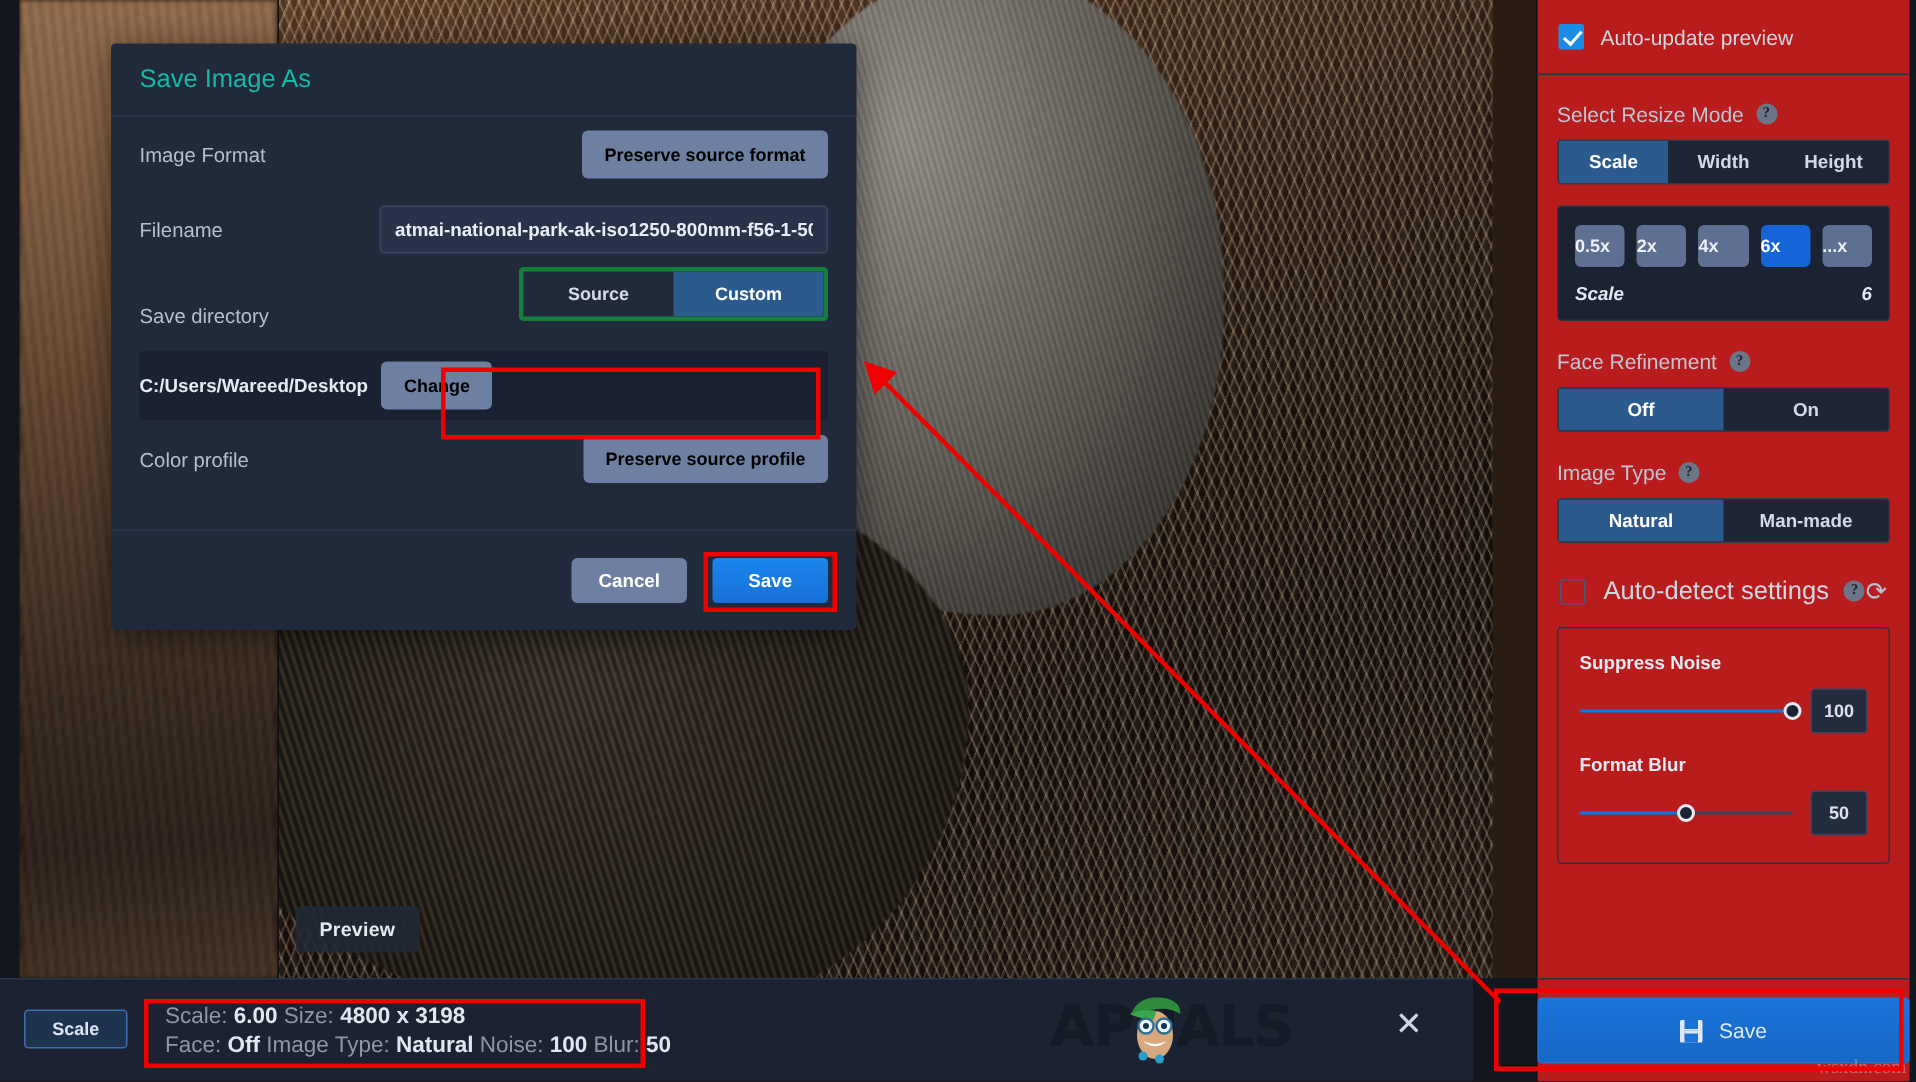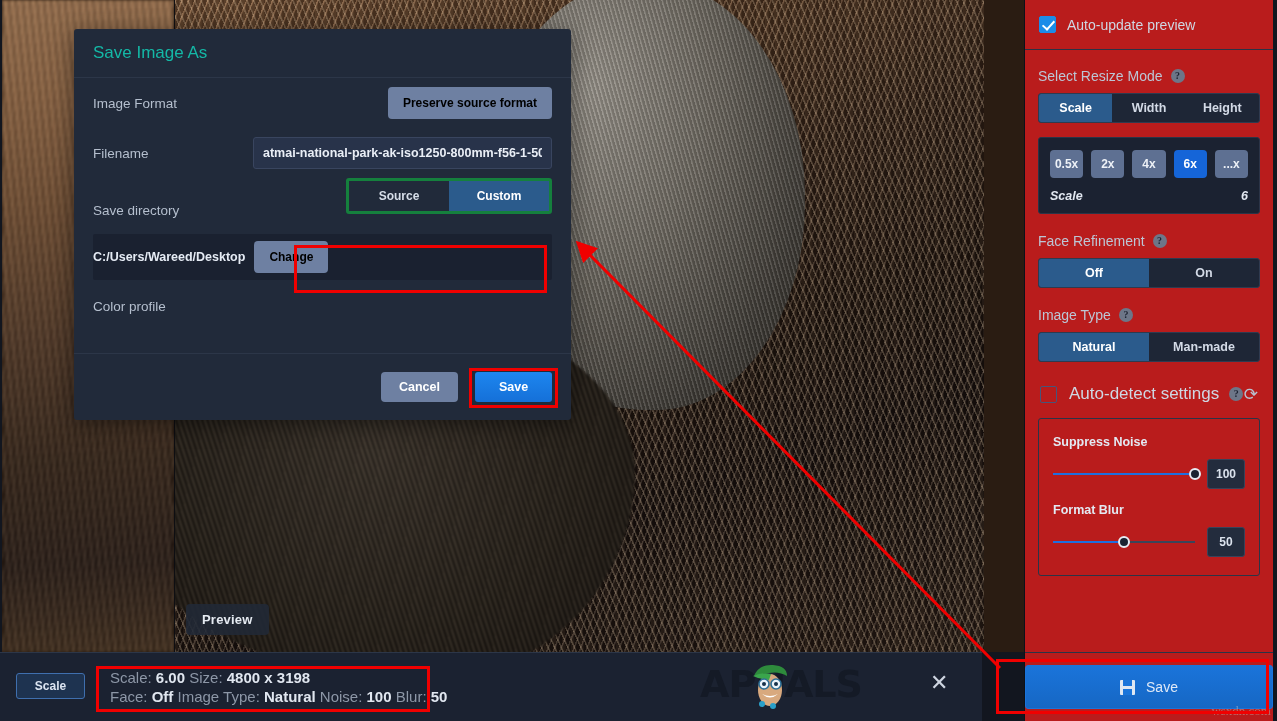--- a/index.html
+++ b/index.html
@@ -12,21 +12,21 @@
   }
   #app {
     position: relative;
     width: 1277px; height: 721px;
     overflow: hidden;
   }
 
   
   .photo-stage {
     position: absolute;
-    left: 2px; top: 0;
+    left: 13px; top: 0;
     width: 1045px; height: 652px;
     overflow: hidden;
     background: #2a1c12;
   }
   .photo-left {
     position: absolute; left: 0; top: 0;
     width: 172px; height: 652px;
     overflow: hidden;
     background:
       repeating-linear-gradient(103deg,
@@ -189,21 +189,21 @@
     margin-top: 14px;
     border: 1px solid #2b3purple;
     border: 1px solid #2b3447;
     border-radius: 3px;
     padding: 12px 11px 10px 11px;
     background: #1b2231;
   }
   .chips { display: flex; gap: 8px; }
   .chip {
     flex: 1;
-    text-align: center;
+    text-align: left;
     padding: 7px 0;
     border-radius: 4px;
     background: #5e7092;
     color: #edf1f7;
     font-size: 12px;
     font-weight: bold;
     cursor: pointer;
     user-select: none;
   }
   .chip.active { background: #1565d8; color: #ffffff; }
@@ -702,20 +702,23 @@
         </div>
       </div>
 
       <div class="dir-row">
         <span class="dir-path">C:/Users/Wareed/Desktop</span>
         <button class="btn-slate">Change</button>
       </div>
 
       <div class="frow" style="height:52px">
         <div class="frow-label">Color profile</div>
+        <div class="frow-right">
+          <button class="btn-slate">Preserve source profile</button>
+        </div>
       </div>
 
     </div>
 
     <div class="modal-foot">
       <button class="btn-cancel">Cancel</button>
       <button class="btn-save-primary">Save</button>
     </div>
   </div>
 

